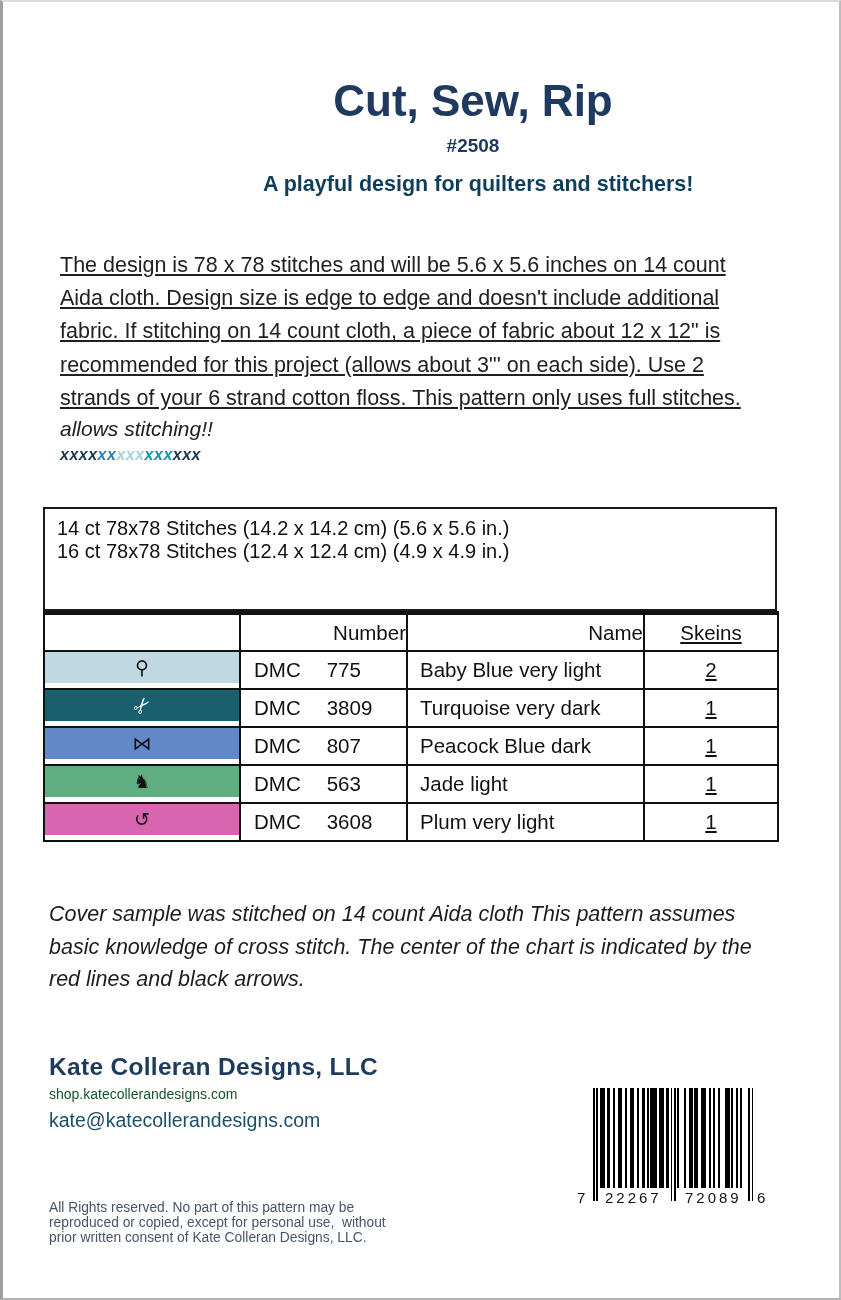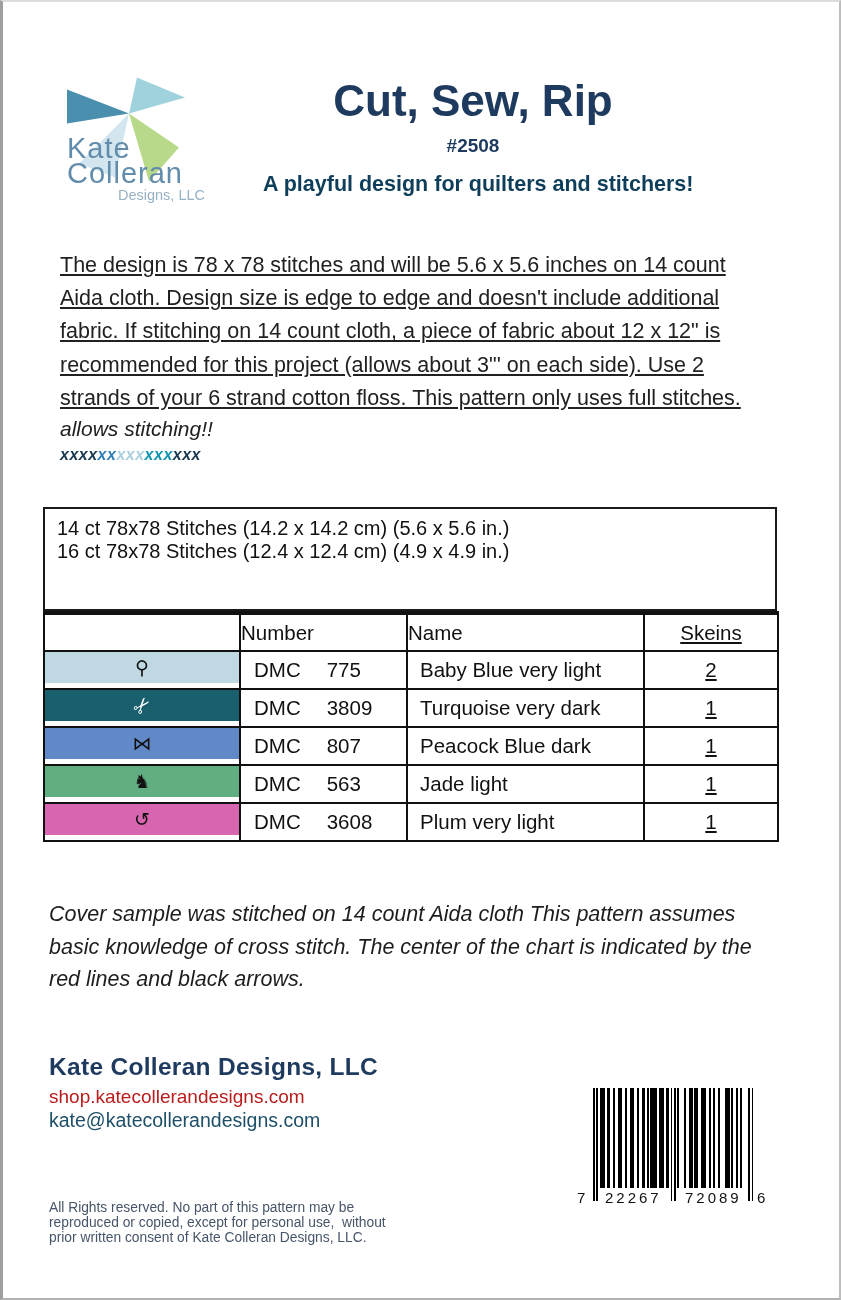--- a/index.html
+++ b/index.html
@@ -31,37 +31,37 @@
 
   
   .chart-wrap { position:absolute; left:40px; top:505px; width:734px; }
   .size-box { border:2px solid #1a1a1a; height:104px; padding:8px 12px 0 12px; font-size:20px; line-height:23px; color:#111; }
   table.floss { width:100%; border-collapse:collapse; table-layout:fixed; border:2px solid #111; border-top:4px solid #111; }
   table.floss col.c-sym { width:196px; }
   table.floss col.c-num { width:167px; }
   table.floss col.c-name { width:237px; }
   table.floss col.c-skeins { width:134px; }
   table.floss th, table.floss td { border:2px solid #111; height:38px; font-weight:normal; font-size:20.5px; color:#111; }
-  table.floss th { text-align:left; }
+  table.floss th { text-align:right; padding-left:13px; }
   table.floss th.center, table.floss td.center { text-align:center; padding-left:0;text-decoration:underline; }
   td.symcell { position:relative; padding:0; }
   .swatch { position:absolute; left:0; right:0; top:0; bottom:5px; display:flex; align-items:center; justify-content:center; }
   .glyph { font-size:19px; line-height:1; }
   .glyph.scissors { transform:rotate(-50deg); font-size:21px; }
   .numcell { padding-left:13px; }
   .numflex { display:flex; align-items:center; }
   .num-val { display:inline-block; width:60px; text-align:left; margin-left:26px; }
   .namecell { padding-left:12px; }
 
   
   .note { position:absolute; left:46px; top:896px; width:730px; font-size:21.5px; font-style:italic; line-height:32.6px; color:#1d1d1d; }
 
   
   .company { position:absolute; left:46px; top:1051px; font-size:24.5px; font-weight:bold; color:#1e3a5e; letter-spacing:0.3px; }
-  .website { position:absolute; left:46px; top:1084px; font-size:19px; color:#b91c1c; }
+  .website { position:absolute; left:46px; top:1084px; font-size:14px; color:#14532d; }
   .email   { position:absolute; left:46px; top:1107px; font-size:19.5px; color:#1d4f68; }
   .copyright { position:absolute; left:46px; top:1198px; font-size:13.8px; line-height:15px; color:#475569; }
   .copyright div { white-space:pre-wrap; }
 
   
   .barcode { position:absolute; left:588px; top:1086px; width:164px; height:132px; }
   .bc-bars { position:absolute; left:2px; top:0; display:flex; align-items:flex-start; }
   .bc-mod { width:1.7px; height:100px; }
   .bc-mod.bar { background:#000; }
   .bc-mod.tall { height:113px; }
@@ -69,31 +69,20 @@
   .bc-d0 { left:-14px; }
   .bc-g1 { left:14px; width:56px; text-align:center; letter-spacing:3px; }
   .bc-g2 { left:94px; width:56px; text-align:center; letter-spacing:3px; }
   .bc-d3 { left:166px; }
 </style>
 </head>
 <body>
 
 <div class="page">
 
-  <div class="logo">
-    <svg width="150" height="145" viewBox="0 0 150 110">
-      <polygon points="4,14 4,48 66,38" style="fill: rgb(74, 143, 173);"></polygon>
-      <polygon points="66,38 74,2 122,22" style="fill: rgb(159, 210, 220);"></polygon>
-      <polygon points="66,38 116,72 86,106" style="fill: rgb(185, 217, 138);"></polygon>
-      <polygon points="66,38 52,102 16,88" style="fill: rgb(211, 230, 239);"></polygon>
-    </svg>
-    <div class="logo-kate">Kate</div>
-    <div class="logo-colleran">Colleran</div>
-    <div class="logo-designs">Designs, LLC</div>
-  </div>
 
   <div class="title-block">
     <div class="title">Cut, Sew, Rip</div>
     <div class="pattern-number">#2508</div>
     <div class="tagline">A playful design for quilters and stitchers!</div>
   </div>
 
   <div class="intro">
     <div>The design is 78 x 78 stitches and will be 5.6 x 5.6 inches on 14 count</div>
     <div>Aida cloth. Design size is edge to edge and doesn't include additional</div>

